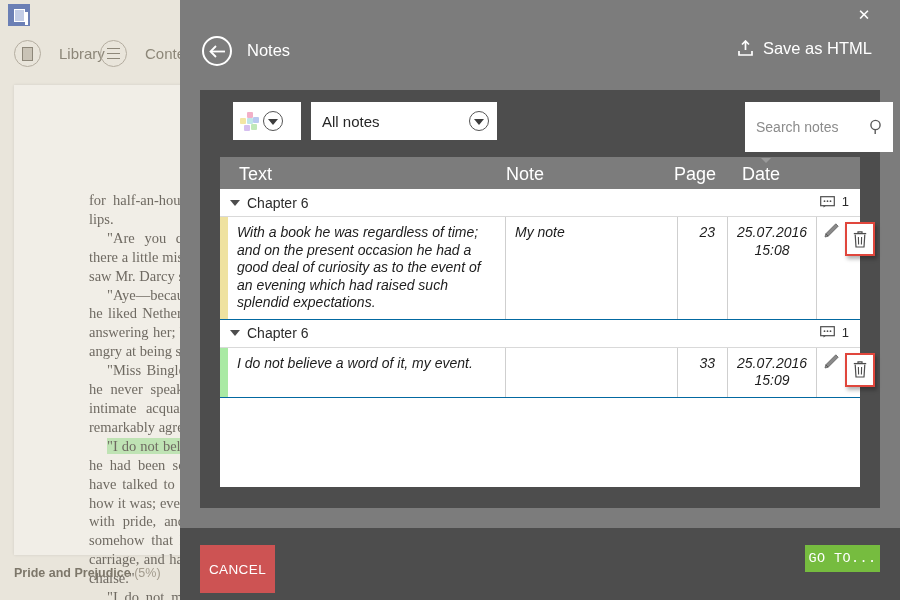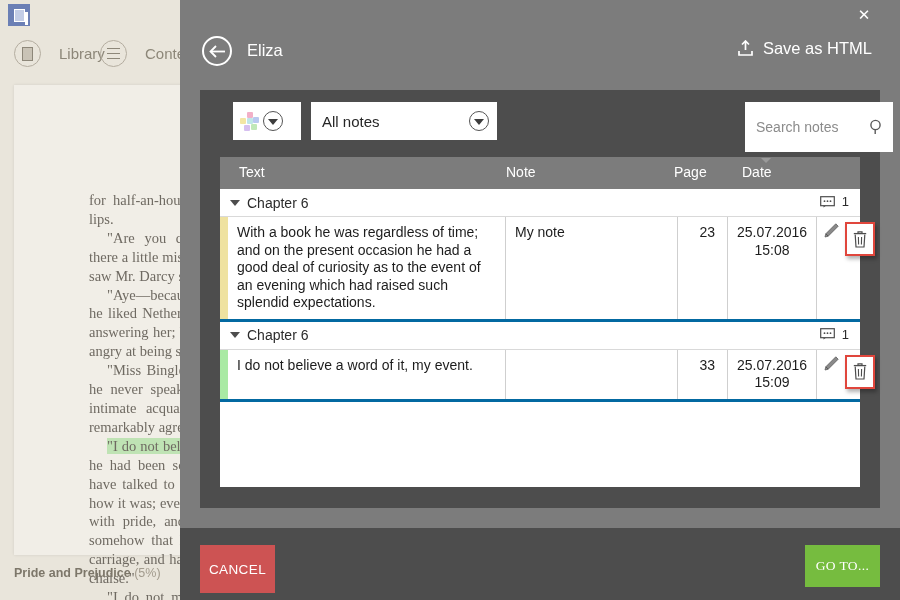--- a/index.html
+++ b/index.html
@@ -177,21 +177,21 @@
 
   
   #table-wrap {
     position: absolute; left: 20px; top: 67px;
     width: 640px; height: 330px;
     background: #ffffff;
   }
   #thead {
     position: relative;
     height: 32px; background: #7c7c7c;
-    color: #ffffff; font-size: 14px;
+    color: #ffffff; font-size: 18px;
   }
   #thead .th { position: absolute; top: 7px; }
   #sort-tri {
     position: absolute; left: 541px; top: 1px;
     width: 0; height: 0;
     border-left: 5px solid transparent;
     border-right: 5px solid transparent;
     border-top: 5px solid #9a9a9a;
   }
   .group-row {
@@ -207,21 +207,22 @@
     border-top: 6px solid #4d4d4d;
   }
   .grp-count {
     position: absolute; right: 11px; top: 5px;
     display: flex; align-items: center; gap: 7px;
     font-size: 13px; color: #2b2b2b;
   }
   .note-row {
     position: relative;
     display: flex;
-    border-bottom: 3px solid #0369a1;
+    border-bottom: 1px solid #0369a1;
+    font-style: italic;
   }
   .swatch { width: 8px; flex: 0 0 8px; }
   .cell {
     border-right: 1px solid #cfcfcf;
     font-size: 14px; color: #1d1d1d;
     padding: 7px 9px;
     line-height: 17.5px;
   }
   .c-text { flex: 0 0 278px; }
   .c-note { flex: 0 0 172px; }
@@ -251,24 +252,24 @@
   #cancel-btn {
     position: absolute; left: 20px; top: 17px;
     width: 75px; height: 48px;
     background: #cd5353; color: #ffffff;
     border: 0; font-size: 13.5px; letter-spacing: 0.4px;
     font-family: "Liberation Sans", sans-serif;
     cursor: pointer;
   }
   #goto-btn {
     position: absolute; right: 20px; top: 17px;
-    width: 75px; height: 42px;
+    width: 75px; height: 27px;
     background: #76bc3f; color: #ffffff;
     border: 0; font-size: 13.5px; letter-spacing: 0.4px;
-    font-family: Liberation Serif, serif;
+    font-family: Liberation Mono, monospace;
     cursor: pointer;
   }
 </style>
 </head>
 <body>
 
 <div id="reader">
   <div id="reader-topbar">
     <div id="app-logo">
       <div class="pg"></div>
@@ -312,21 +313,21 @@
 <div id="overlay">
 
   <div id="close-btn">✕</div>
 
   <div id="back-btn">
     <svg width="17" height="13" viewBox="0 0 17 13" aria-hidden="true">
       <path d="M7 1 L1.5 6.5 L7 12" fill="none" stroke="#ffffff" stroke-width="1.8"></path>
       <path d="M1.8 6.5 H16" fill="none" stroke="#ffffff" stroke-width="1.8"></path>
     </svg>
   </div>
-  <div id="dlg-title">Eliza</div>
+  <div id="dlg-title">Notes</div>
 
   <div id="save-html">
     <svg width="17" height="17" viewBox="0 0 17 17" aria-hidden="true">
       <path d="M8.5 1 L8.5 10 M5 4.5 L8.5 1 L12 4.5" fill="none" stroke="#ffffff" stroke-width="1.7"></path>
       <path d="M2 11 L2 15 L15 15 L15 11" fill="none" stroke="#ffffff" stroke-width="1.7"></path>
     </svg>
     <span>Save as HTML</span>
   </div>
 
   <div id="panel">

